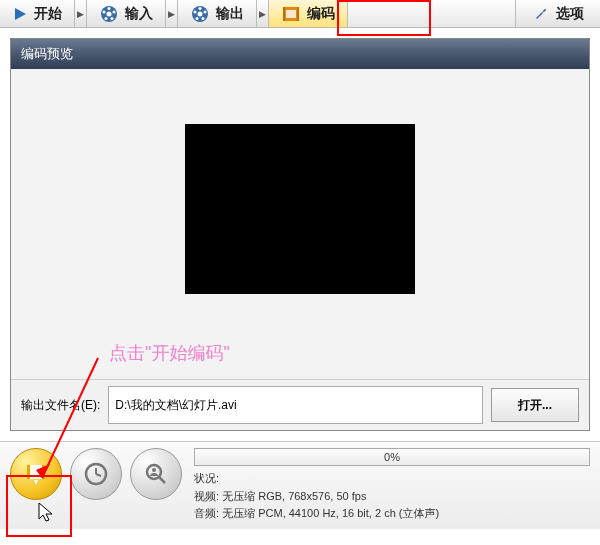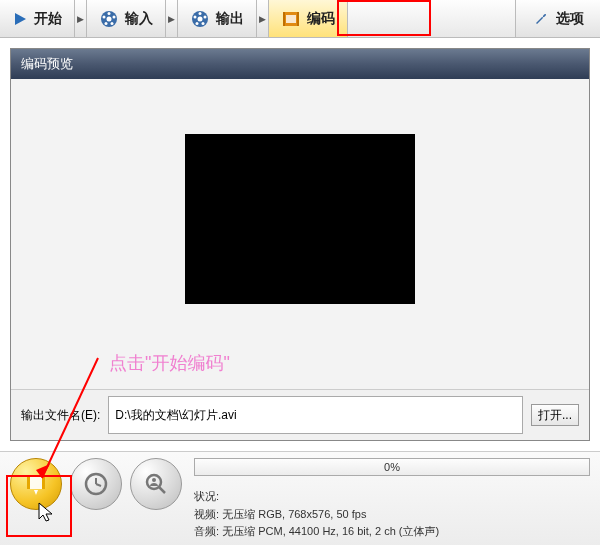--- a/index.html
+++ b/index.html
@@ -9,21 +9,21 @@
     font-size: 12px;
     background: #fff;
     width: 600px;
     height: 545px;
     overflow: hidden;
     position: relative;
   }
   .toolbar {
     display: flex;
     align-items: stretch;
-    height: 38px;
+    height: 28px;
     background: linear-gradient(#fefefe, #e8e8e8);
     border-bottom: 1px solid #bbb;
   }
   .toolbar-btn {
     display: flex;
     align-items: center;
     gap: 6px;
     padding: 0 12px;
     border-right: 1px solid #bbb;
     background: linear-gradient(#fefefe, #e2e2e2);
@@ -92,26 +92,27 @@
   }
   .filename-input {
     flex: 1;
     height: 38px;
     border: 1px solid #aaa;
     padding: 0 6px;
     font-size: 12px;
     background: #fff;
   }
   .open-btn {
-    height: 22px;
-    padding: 0 6px;
+    height: 34px;
+    padding: 0 26px;
     border: 1px solid #999;
     background: linear-gradient(#fdfdfd, #e6e6e6);
     cursor: pointer;
     font-size: 12px;
+    font-weight: bold;
   }
 
   .bottom-area {
     display: flex;
     padding: 6px 10px 6px 10px;
     gap: 8px;
     align-items: flex-start;
     border-top: 1px solid #ccc;
     background: linear-gradient(#fafafa,#ececec);
     position: relative;
@@ -138,21 +139,21 @@
   .progress {
     height: 18px;
     border: 1px solid #aaa;
     background: linear-gradient(#fdfdfd,#ececec);
     display: flex;
     align-items: center;
     justify-content: center;
     font-size: 11px;
     color: #333;
   }
-  .status-lines { margin-top: 12px; font-size: 11px; color: #333; }
+  .status-lines { margin-top: 4px; font-size: 11px; color: #333; }
   .status-lines div { line-height: 1.6; }
 
   .cursor {
     position: absolute;
     pointer-events: none;
   }
   .arrow-svg {
     position: absolute;
     pointer-events: none;
     left: 20px;

